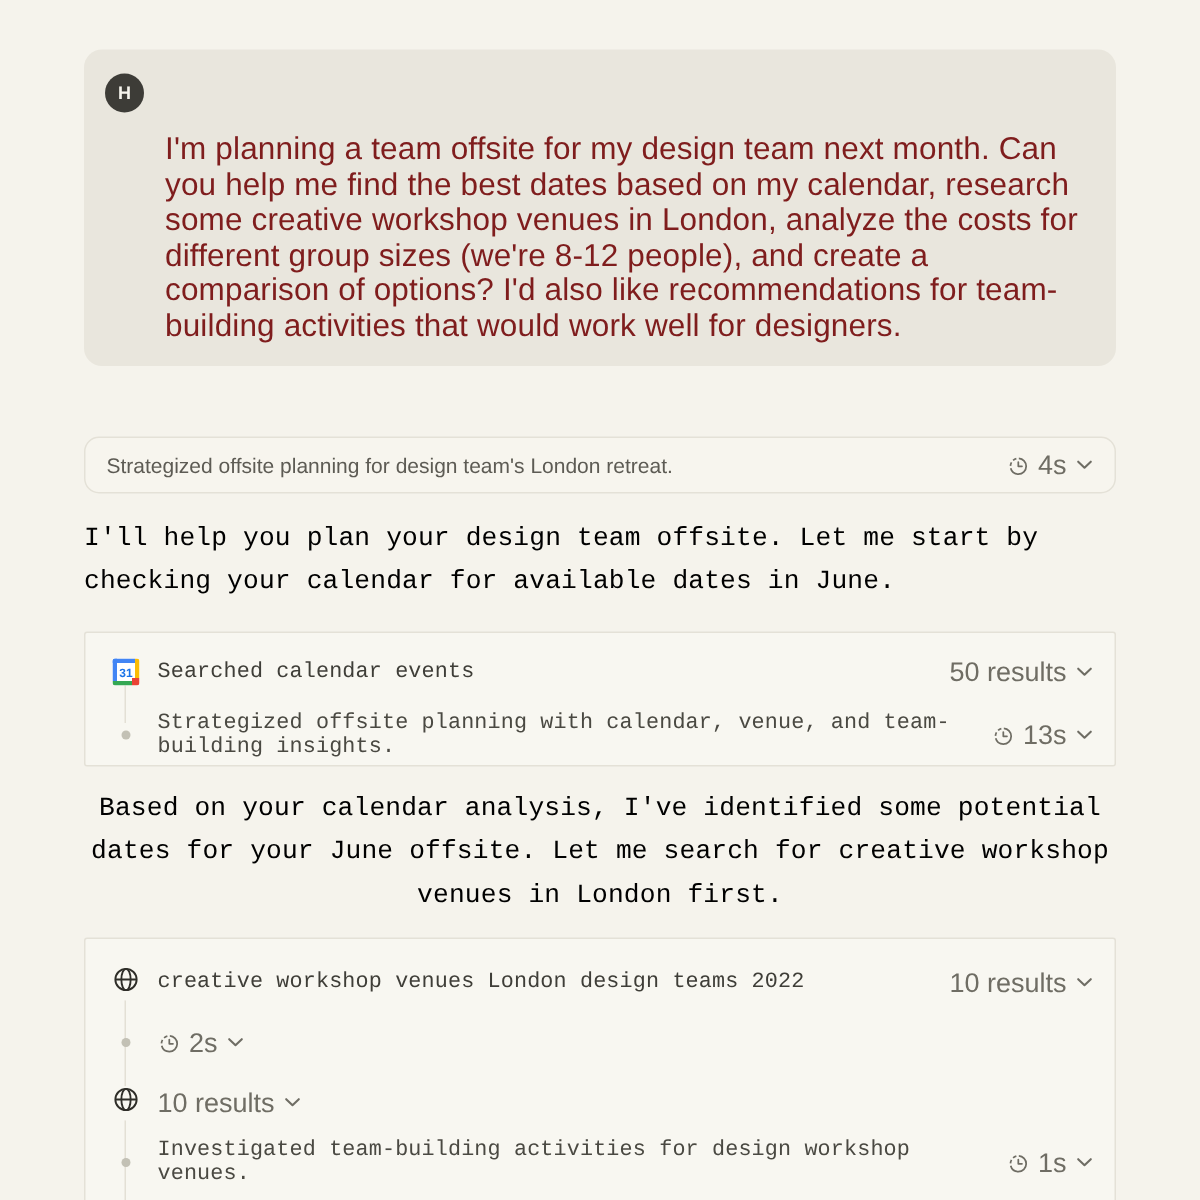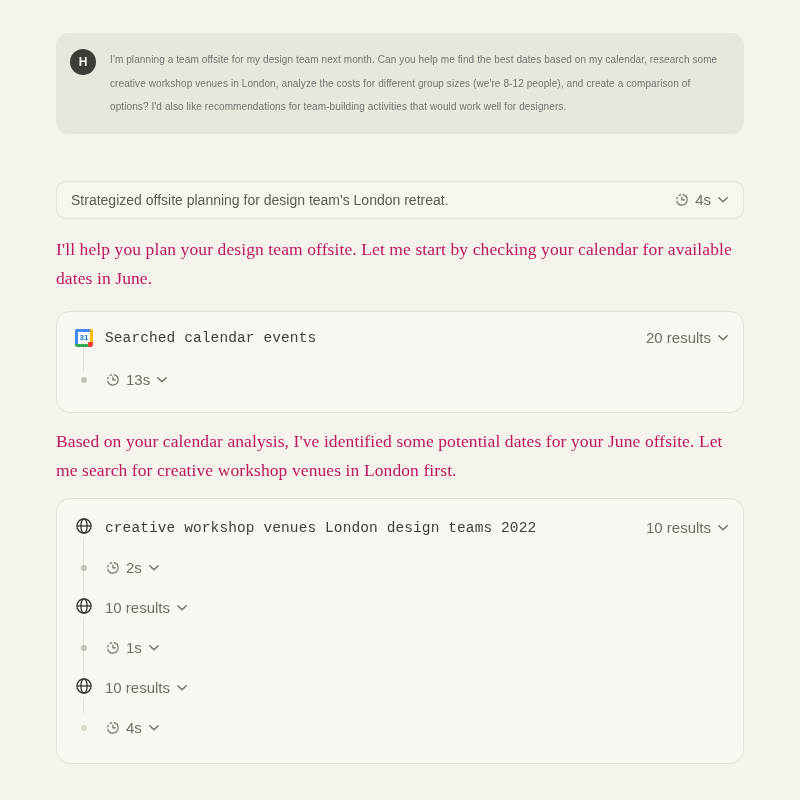--- a/index.html
+++ b/index.html
@@ -21,57 +21,57 @@
     margin-bottom:47px;
   }
   .avatar {
     flex:0 0 26px; width:26px; height:26px;
     background:#3d3c37; color:#f5f3ec;
     border-radius:50%;
     font-size:12px; font-weight:bold;
     display:flex; align-items:center; justify-content:center;
     margin-top:1px;
   }
-  .user-text { font-size:10px; line-height:23.5px; color:#737373; letter-spacing:.1px; }
+  .user-text { font-size:21px; line-height:23.5px; color:#7f1d1d; letter-spacing:.1px;margin-top:40px; }
 
   
   .thought-box {
     border:1px solid #e4e1d7;
     background:#f7f5ee;
     border-radius:10px;
     height:38px;
     display:flex; align-items:center;
     padding:12px 14px;
     margin-bottom:16px;
     cursor:pointer;
   }
   .thought-box .t-label { font-size:14px; color:#5d5b54; flex:1; }
 
   .meta {
     display:flex; align-items:center; gap:6px;
-    color:#6f6d64; font-size:15px; white-space:nowrap;
+    color:#6f6d64; font-size:18px; white-space:nowrap;
   }
   .meta svg { display:block; }
 
   
   .serif {
-    font-family:Liberation Serif, serif;
+    font-family:Liberation Mono, monospace;
     font-size:17.5px; line-height:29px;
-    color:#be185d;
+    color:#000000;
     margin-bottom:18px;
     letter-spacing:.1px;
   }
 
   
   .card {
     position:relative;
     border:1px solid #e4e1d7;
     background:#f8f7f1;
-    border-radius:14px;
-    padding:9px 14px 15px 18px;
+    border-radius:2px;
+    padding:9px 14px 3px 18px;
     margin-bottom:12px;
   }
   .tree-line {
     position:absolute;
     left:26px; width:1px;
     background:#e3e0d5;
   }
   .card .row {
     position:relative;
     display:flex; align-items:center;
@@ -151,50 +151,51 @@
           <i class="g-top"></i>
             <i class="g-left"></i>
             <i class="g-right"></i>
             <i class="g-bottom"></i>
             <i class="g-corner"></i>
           <span class="g-num">31</span>
         </span>
       </span>
       <span class="label">Searched calendar events</span>
       <span class="meta">
-        <span>20 results</span>
+        <span>50 results</span>
         <span>
   <svg width="12" height="8" viewBox="0 0 12 8">
     <path d="M1.8 1.8 L6 5.8 L10.2 1.8" fill="none" stroke="#6f6d64" stroke-width="1.4" stroke-linecap="round" stroke-linejoin="round"></path>
   </svg>
 </span>
       </span>
     </div>
     <div class="row" style="height:34px; margin-top:8px;">
       <span class="icon-col">
           <span class="dot"></span>
         </span>
+      <span class="label" style="color:#4a4942;">Strategized offsite planning with calendar, venue, and team-building insights.</span>
       <span class="meta">
         <span>
   <svg width="15" height="15" viewBox="0 0 16 16">
     <circle cx="8.4" cy="8.4" r="5.6" fill="none" stroke="#6f6d64" stroke-width="1.25" stroke-dasharray="22 1.8 2.6 1.8 2.6 1.8" stroke-dashoffset="6"></circle>
     <path d="M8.4 5.4 V8.4 H11" fill="none" stroke="#6f6d64" stroke-width="1.25" stroke-linecap="round" stroke-linejoin="round"></path>
   </svg>
 </span>
         <span>13s</span>
         <span>
   <svg width="12" height="8" viewBox="0 0 12 8">
     <path d="M1.8 1.8 L6 5.8 L10.2 1.8" fill="none" stroke="#6f6d64" stroke-width="1.4" stroke-linecap="round" stroke-linejoin="round"></path>
   </svg>
 </span>
       </span>
     </div>
   </div>
 
-  <p class="serif" style="margin-bottom:13px;">Based on your calendar analysis, I've identified some potential dates for your June offsite. Let me search for creative workshop venues in London first.</p>
+  <p class="serif" style="margin-bottom:13px;text-align:center;">Based on your calendar analysis, I've identified some potential dates for your June offsite. Let me search for creative workshop venues in London first.</p>
 
   <div class="card">
     <div class="tree-line" style="top:30px; height:184px;"></div>
 
     <div class="row">
       <span class="icon-col globe-wrap">
           <span>
   <svg width="18" height="18" viewBox="0 0 18 18">
     <g fill="none" stroke="#2f2e29" stroke-width="1.25">
       <circle cx="9" cy="9" r="7.1"></circle>
@@ -256,20 +257,21 @@
     <path d="M1.8 1.8 L6 5.8 L10.2 1.8" fill="none" stroke="#6f6d64" stroke-width="1.4" stroke-linecap="round" stroke-linejoin="round"></path>
   </svg>
 </span>
       </span>
     </div>
 
     <div class="row">
       <span class="icon-col">
           <span class="dot"></span>
         </span>
+      <span class="label" style="color:#4a4942;">Investigated team-building activities for design workshop venues.</span>
       <span class="meta">
         <span>
   <svg width="15" height="15" viewBox="0 0 16 16">
     <circle cx="8.4" cy="8.4" r="5.6" fill="none" stroke="#6f6d64" stroke-width="1.25" stroke-dasharray="22 1.8 2.6 1.8 2.6 1.8" stroke-dashoffset="6"></circle>
     <path d="M8.4 5.4 V8.4 H11" fill="none" stroke="#6f6d64" stroke-width="1.25" stroke-linecap="round" stroke-linejoin="round"></path>
   </svg>
 </span>
         <span>1s</span>
         <span>
   <svg width="12" height="8" viewBox="0 0 12 8">

